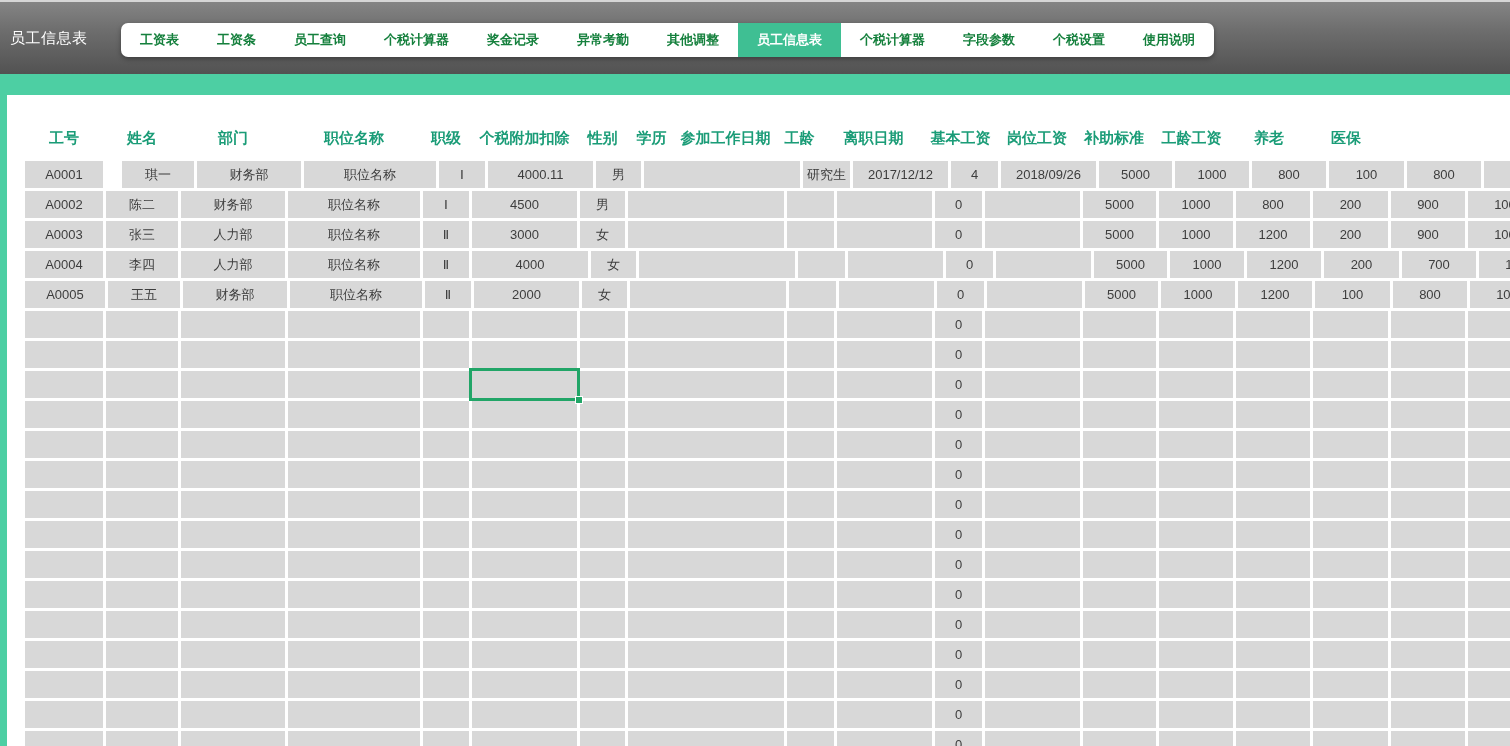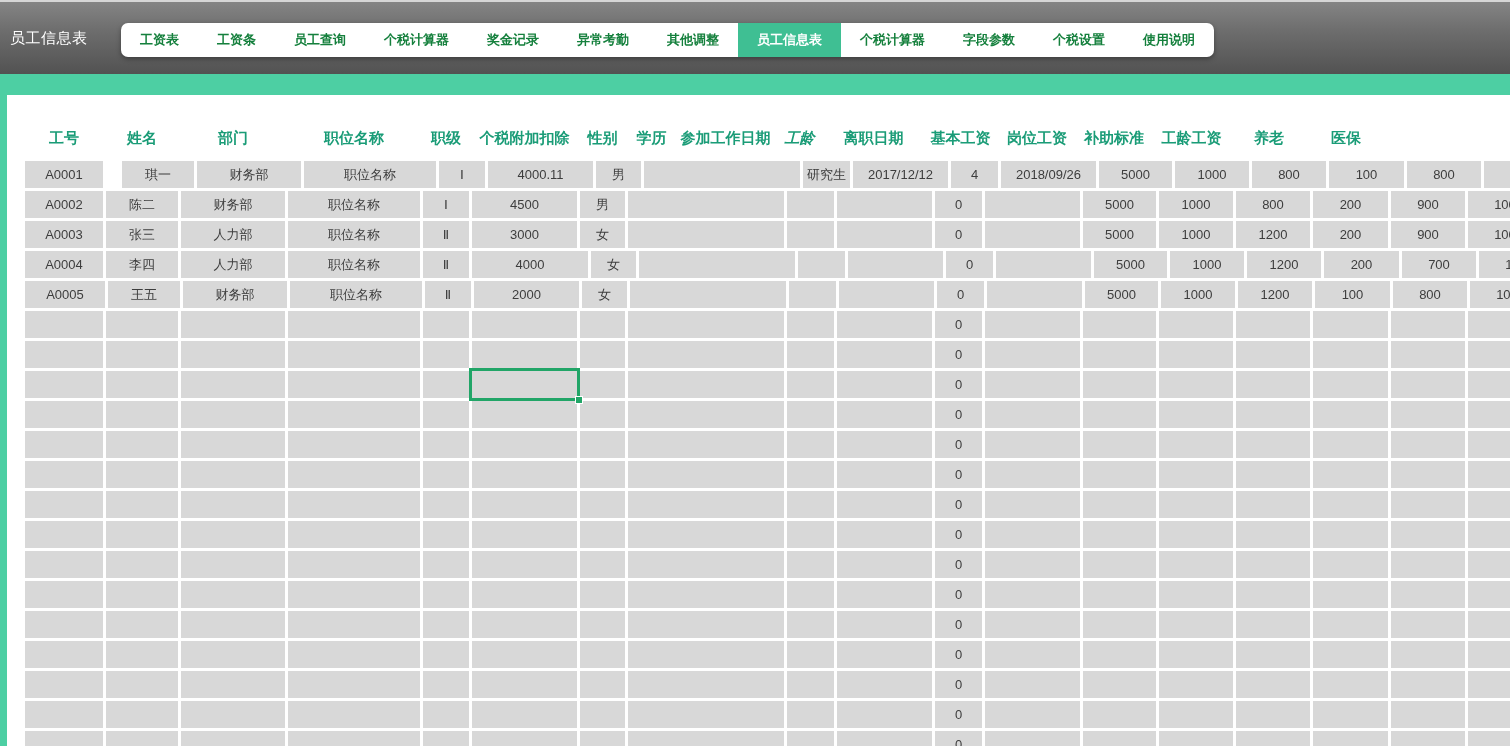--- a/index.html
+++ b/index.html
@@ -183,21 +183,21 @@
       <div class="header-row">
           <div class="hcell" style="width: 78px;">工号</div>
           <div class="hcell" style="width: 72px;">姓名</div>
           <div class="hcell" style="width: 104px;">部门</div>
           <div class="hcell" style="width: 132px;">职位名称</div>
           <div class="hcell" style="width: 46px;">职级</div>
           <div class="hcell" style="width: 105px;">个税附加扣除</div>
           <div class="hcell" style="width: 45px;">性别</div>
           <div class="hcell" style="width: 47px;">学历</div>
           <div class="hcell" style="width: 95px;">参加工作日期</div>
-          <div class="hcell" style="width: 47px; font-style: italic;">工龄</div>
+          <div class="hcell" style="width: 47px;">工龄</div>
           <div class="hcell" style="width: 95px;">离职日期</div>
           <div class="hcell" style="width: 73px;">基本工资</div>
           <div class="hcell" style="width: 74px;">岗位工资</div>
           <div class="hcell" style="width: 74px;">补助标准</div>
           <div class="hcell" style="width: 75px;">工龄工资</div>
           <div class="hcell" style="width: 74px;">养老</div>
           <div class="hcell" style="width: 74px;">医保</div>
         </div>
       <div id="table-body">
           <div class="row">

